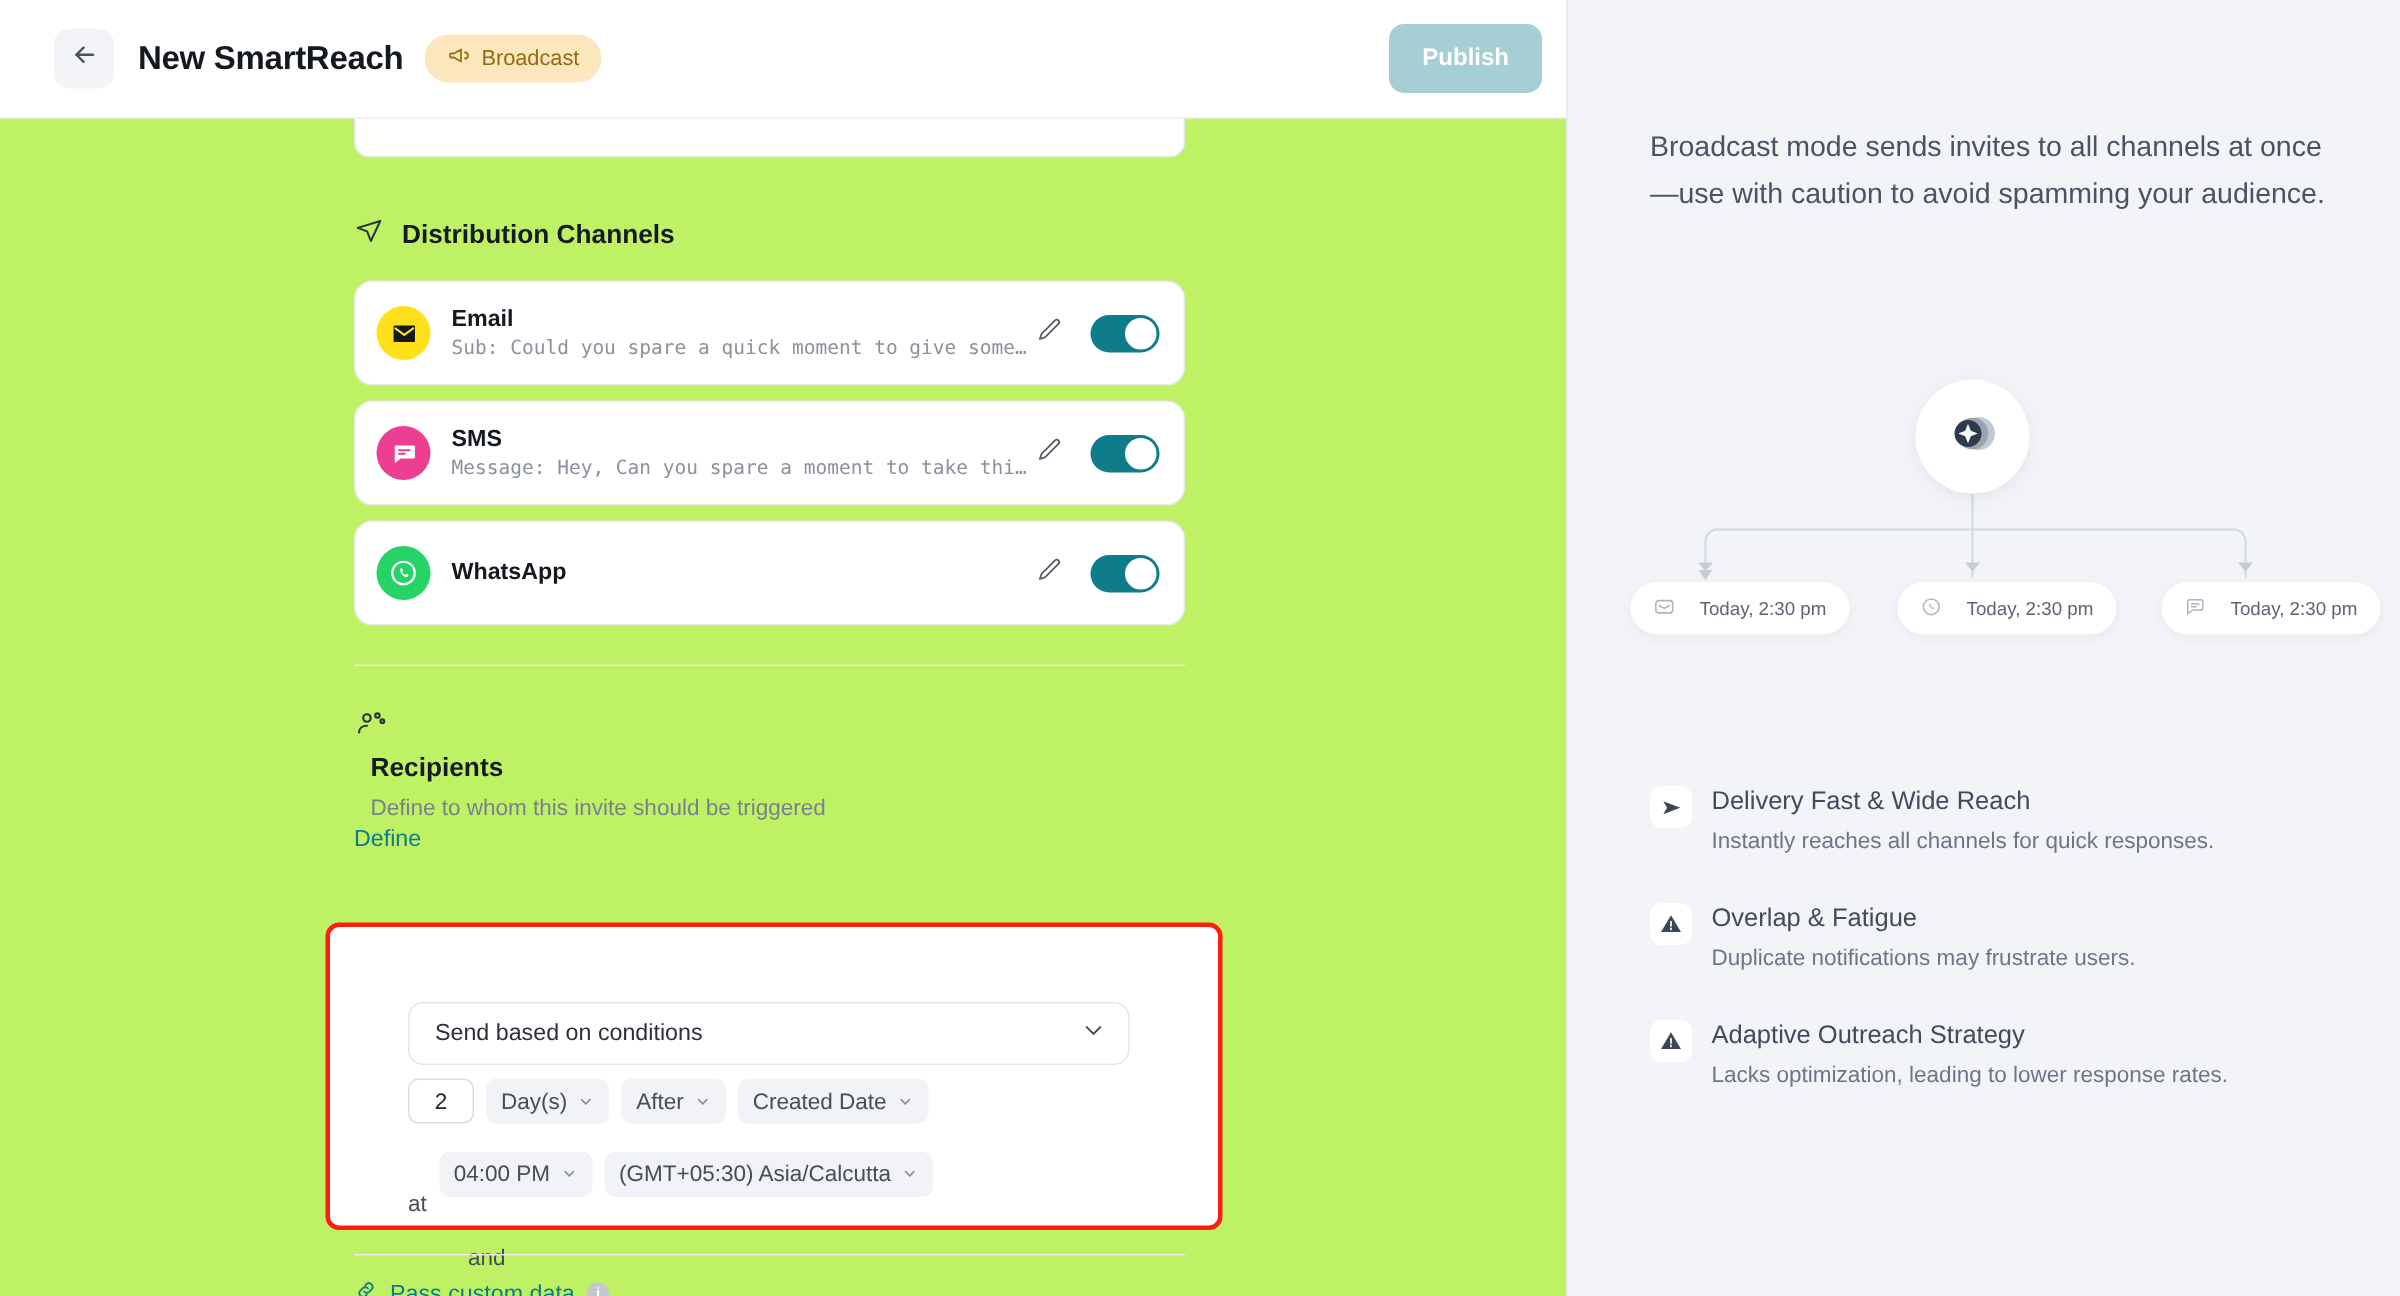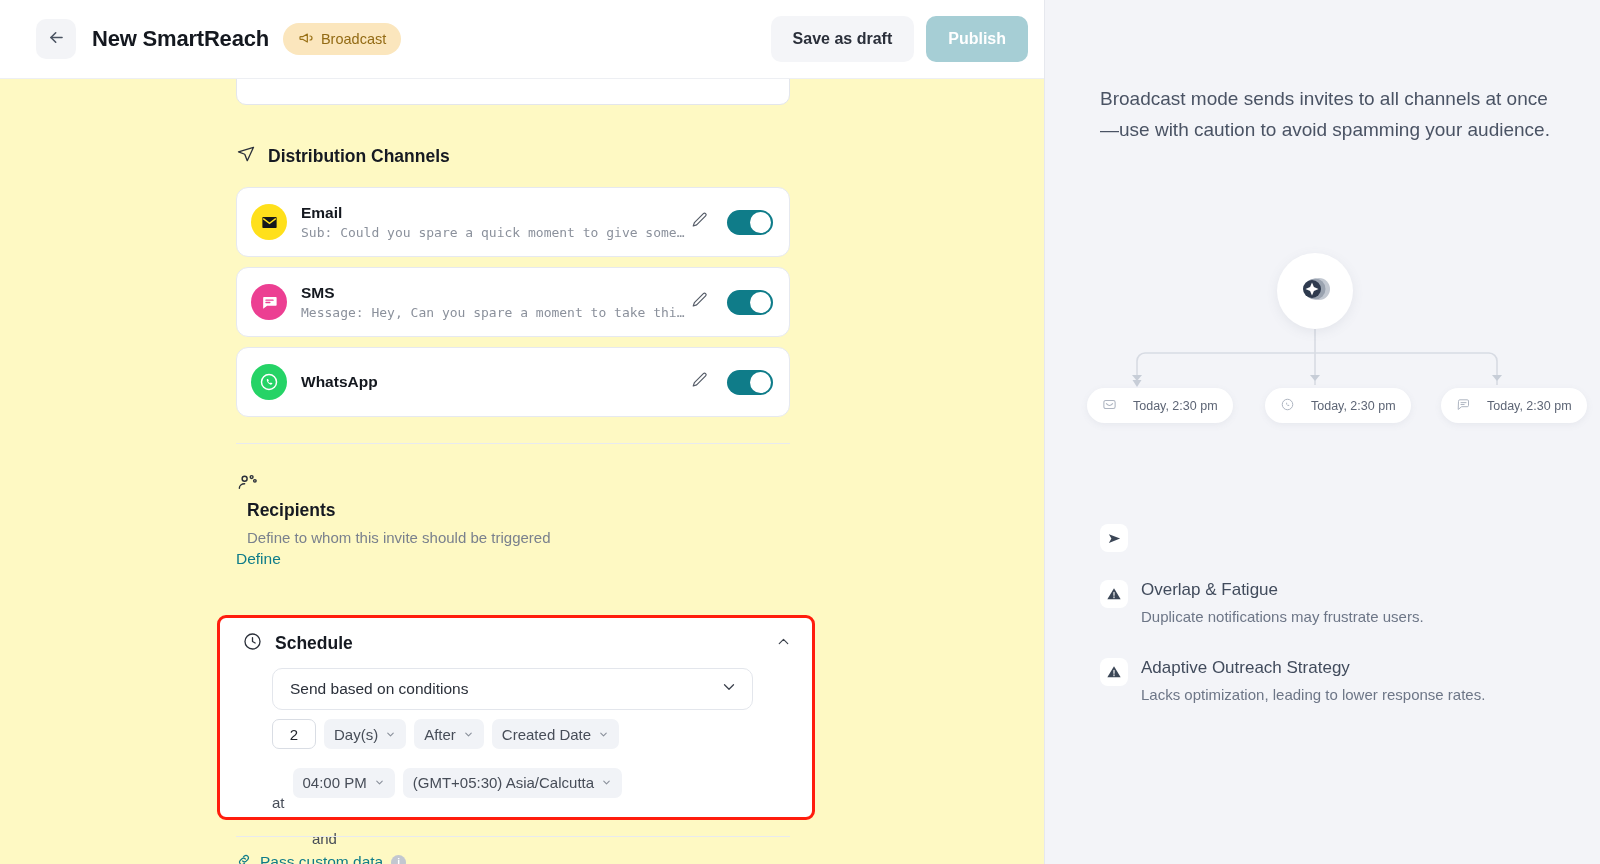--- a/index.html
+++ b/index.html
@@ -5,21 +5,21 @@
   * { box-sizing: border-box; margin: 0; padding: 0; }
   html, body {
     width: 1600px; height: 864px;
     font-family: "Liberation Sans", sans-serif;
     background: #ffffff;
     overflow: hidden;
   }
   .app { position: relative; width: 1600px; height: 864px; display: flex; }
 
   
-  .left { position: relative; width: 1044px; height: 864px; background:#fef9c3; }
+  .left { position: relative; width: 1044px; height: 864px; background:#bef264; }
 
   
   .header {
     position: absolute; top: 0; left: 0; width: 1044px; height: 79px;
     background: #fff; border-bottom: 1px solid #edeff3;
     display: flex; align-items: center; padding: 0 16px 0 36px;
     z-index: 5;
   }
   .back-btn {
     width: 40px; height: 40px; border-radius: 10px; background: #f3f4f7;
@@ -204,21 +204,20 @@
       <div class="badge">
         <span>
           <svg width="16" height="16" viewBox="0 0 24 24" fill="none" stroke="#9a7116" stroke-width="1.8" stroke-linecap="round" stroke-linejoin="round">
               <path d="M3 11v2a1 1 0 0 0 1 1h3l7 4V6L7 10H4a1 1 0 0 0-1 1z"></path>
               <path d="M18 9a3 3 0 0 1 0 6"></path>
             </svg>
         </span>
         <span>Broadcast</span>
       </div>
       <div class="hdr-spacer"></div>
-      <button class="btn btn-draft">Save as draft</button>
       <button class="btn btn-publish">Publish</button>
     </div>
 
     <div class="body-area">
 
       <div class="clipped-field">
         <span>Smart Reach 2</span>
       </div>
 
       <div class="section-head" style="left:236px; top:65px;">
@@ -311,34 +310,20 @@
           <div class="recip-main">
             <div class="recip-title">Recipients</div>
             <div class="recip-sub">Define to whom this invite should be triggered</div>
           </div>
           <div class="define-link">Define</div>
         </div>
       </div>
 
       <div class="sched-box">
 
-        <div class="sched-head">
-          <span>
-            <svg width="21" height="21" viewBox="0 0 24 24" fill="none" stroke="#2b303a" stroke-width="1.5" stroke-linecap="round" stroke-linejoin="round">
-                <circle cx="12" cy="12" r="8.6"></circle>
-                <path d="M12 7.6V12l3 1.7"></path>
-              </svg>
-          </span>
-          <span class="sched-title">Schedule</span>
-          <span class="sched-chev">
-            <svg width="17" height="17" viewBox="0 0 24 24" fill="none" stroke="#3c424d" stroke-width="1.7" stroke-linecap="round" stroke-linejoin="round">
-                <path d="M6 15l6-6 6 6"></path>
-              </svg>
-          </span>
-        </div>
 
         <div class="sched-select">
           <span>Send based on conditions</span>
           <span class="cv">
             <svg width="18" height="18" viewBox="0 0 24 24" fill="none" stroke="#3c424d" stroke-width="1.7" stroke-linecap="round" stroke-linejoin="round">
                 <path d="M6 9l6 6 6-6"></path>
               </svg>
           </span>
         </div>
 
@@ -463,20 +448,24 @@
     </div>
 
     <div class="feat-list">
 
       <div class="feat">
         <div class="feat-ico">
           <svg width="15" height="15" viewBox="0 0 24 24" fill="#3b4656">
               <path d="M3 5l18 7-18 7 4-7z"></path>
             </svg>
         </div>
+        <div class="feat-txt">
+          <div class="feat-title">Delivery Fast &amp; Wide Reach</div>
+          <div class="feat-desc">Instantly reaches all channels for quick responses.</div>
+        </div>
       </div>
 
       <div class="feat">
         <div class="feat-ico">
           <svg width="16" height="16" viewBox="0 0 24 24" fill="#3b4656">
               <path d="M12 3.2L22 20H2z"></path>
               <path d="M12 9.5v4.5M12 16.3v1.2" stroke="#fff" stroke-width="1.7" stroke-linecap="round"></path>
             </svg>
         </div>
         <div class="feat-txt">

